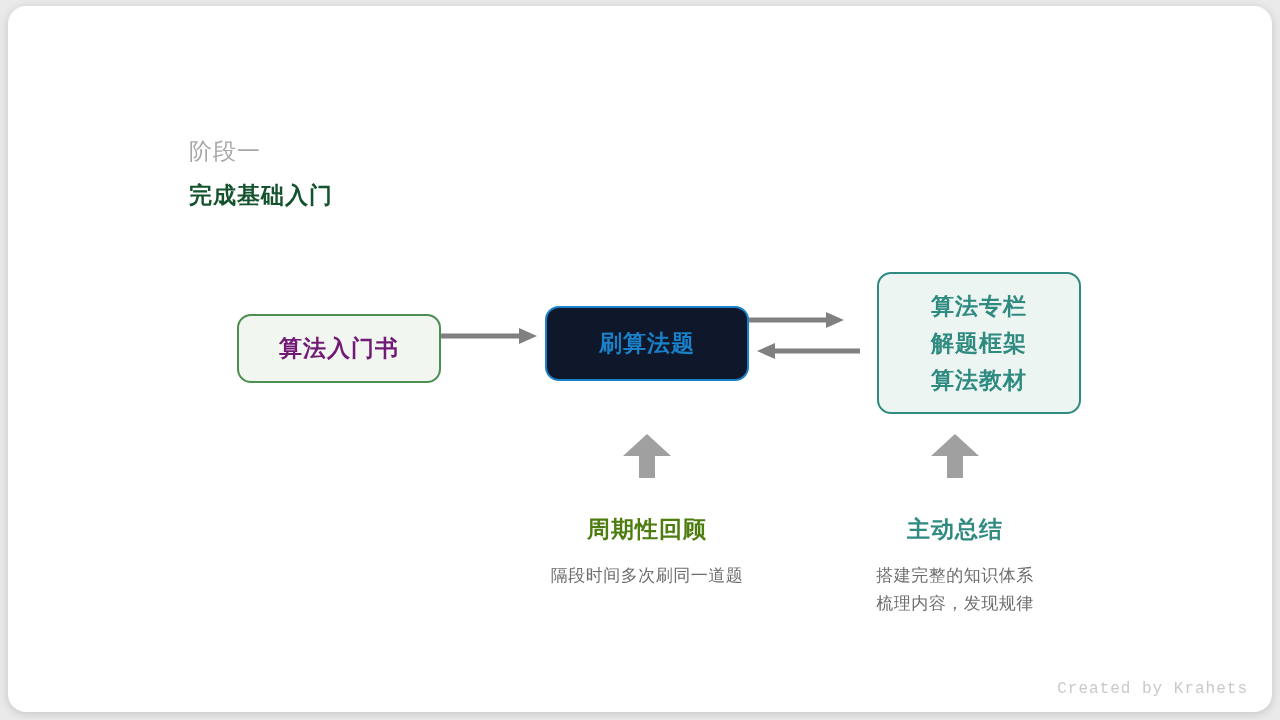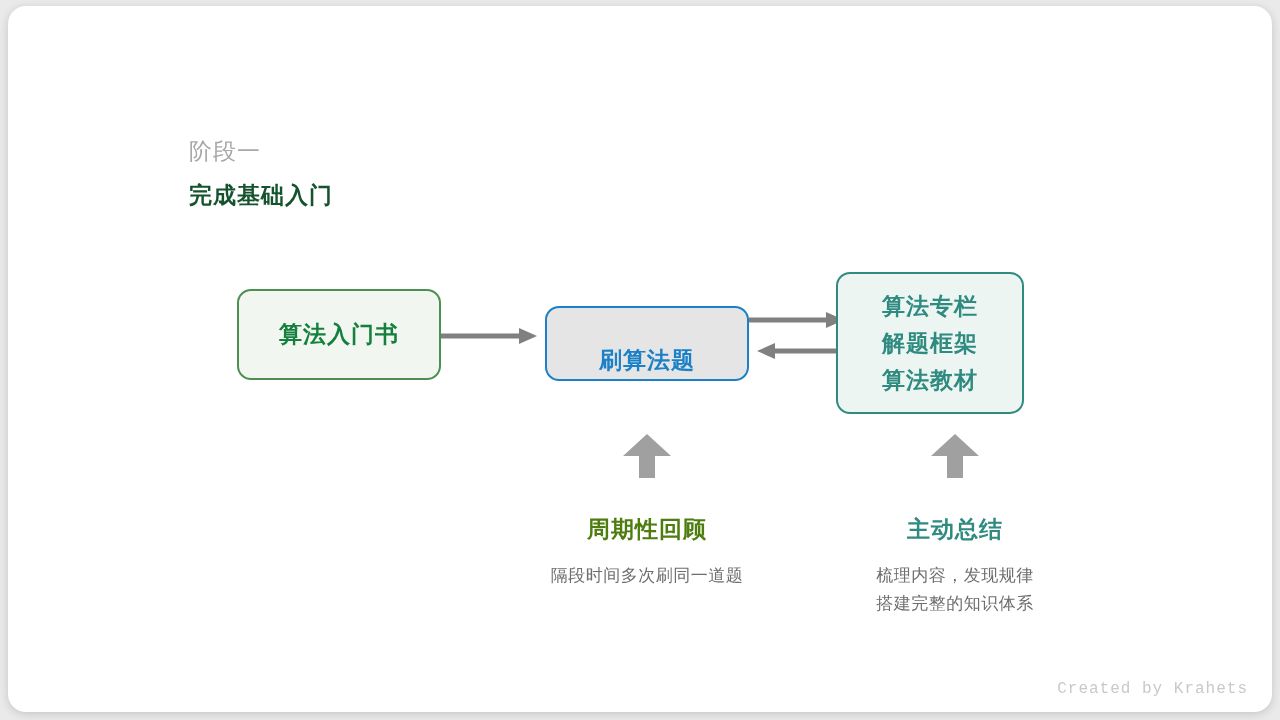--- a/index.html
+++ b/index.html
@@ -57,34 +57,33 @@
     flex-direction: column;
     align-items: center;
     justify-content: center;
     font-weight: bold;
     font-size: 23px;
     letter-spacing: 1px;
   }
   .node .line { line-height: 37px; }
 
   #node-book {
-    left: 229px; top: 283px; width: 204px; height: 91px;
+    left: 229px; top: 308px; width: 204px; height: 69px;
     border-color: #4d8f50;
     background: #f1f7f0;
-    color: #15803d;
+    color: #701a75;
   }
   #node-practice {
     left: 537px; top: 300px; width: 204px; height: 75px;
     border-color: #1a80c8;
-    background: #e5e5e5;
+    background: #0f172a;
     color: #1a80c8;
-    justify-content: flex-end;
   }
   #node-resources {
-    left: 828px; top: 266px; width: 188px; height: 142px;
+    left: 869px; top: 266px; width: 204px; height: 142px;
     border-color: #2f8b80;
     background: #edf5f3;
     color: #2f8b80;
   }
 
   
   #arrows {
     position: absolute;
     left: 0; top: 0;
     width: 1264px; height: 706px;
@@ -179,20 +178,20 @@
   <div class="annotation" id="anno-review">
     <div class="head">周期性回顾</div>
     <div class="desc">
       <div>隔段时间多次刷同一道题</div>
     </div>
   </div>
 
   <div class="annotation" id="anno-summary">
     <div class="head">主动总结</div>
     <div class="desc">
+      <div>搭建完整的知识体系</div>
       <div>梳理内容，发现规律</div>
-      <div>搭建完整的知识体系</div>
     </div>
   </div>
 
   <div id="credit">Created by Krahets</div>
 
 </div>
 
 </body></html>

